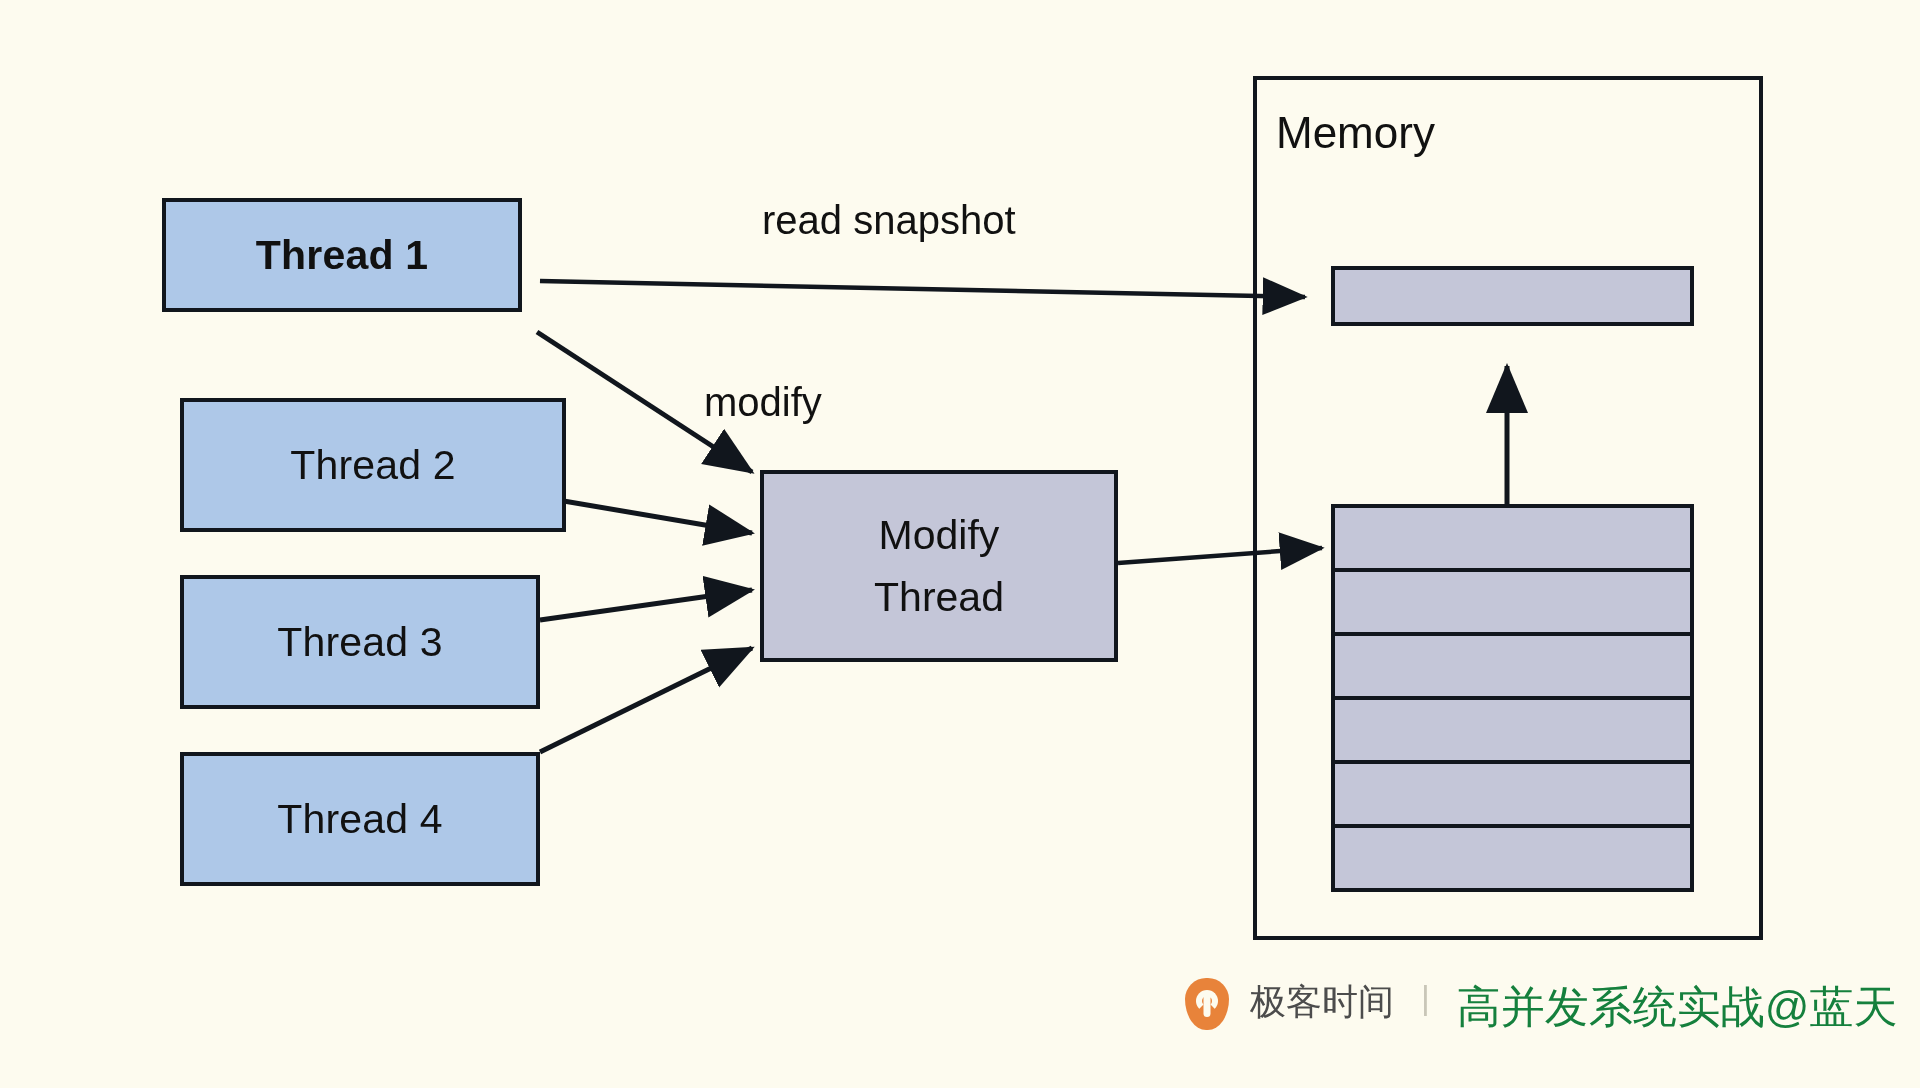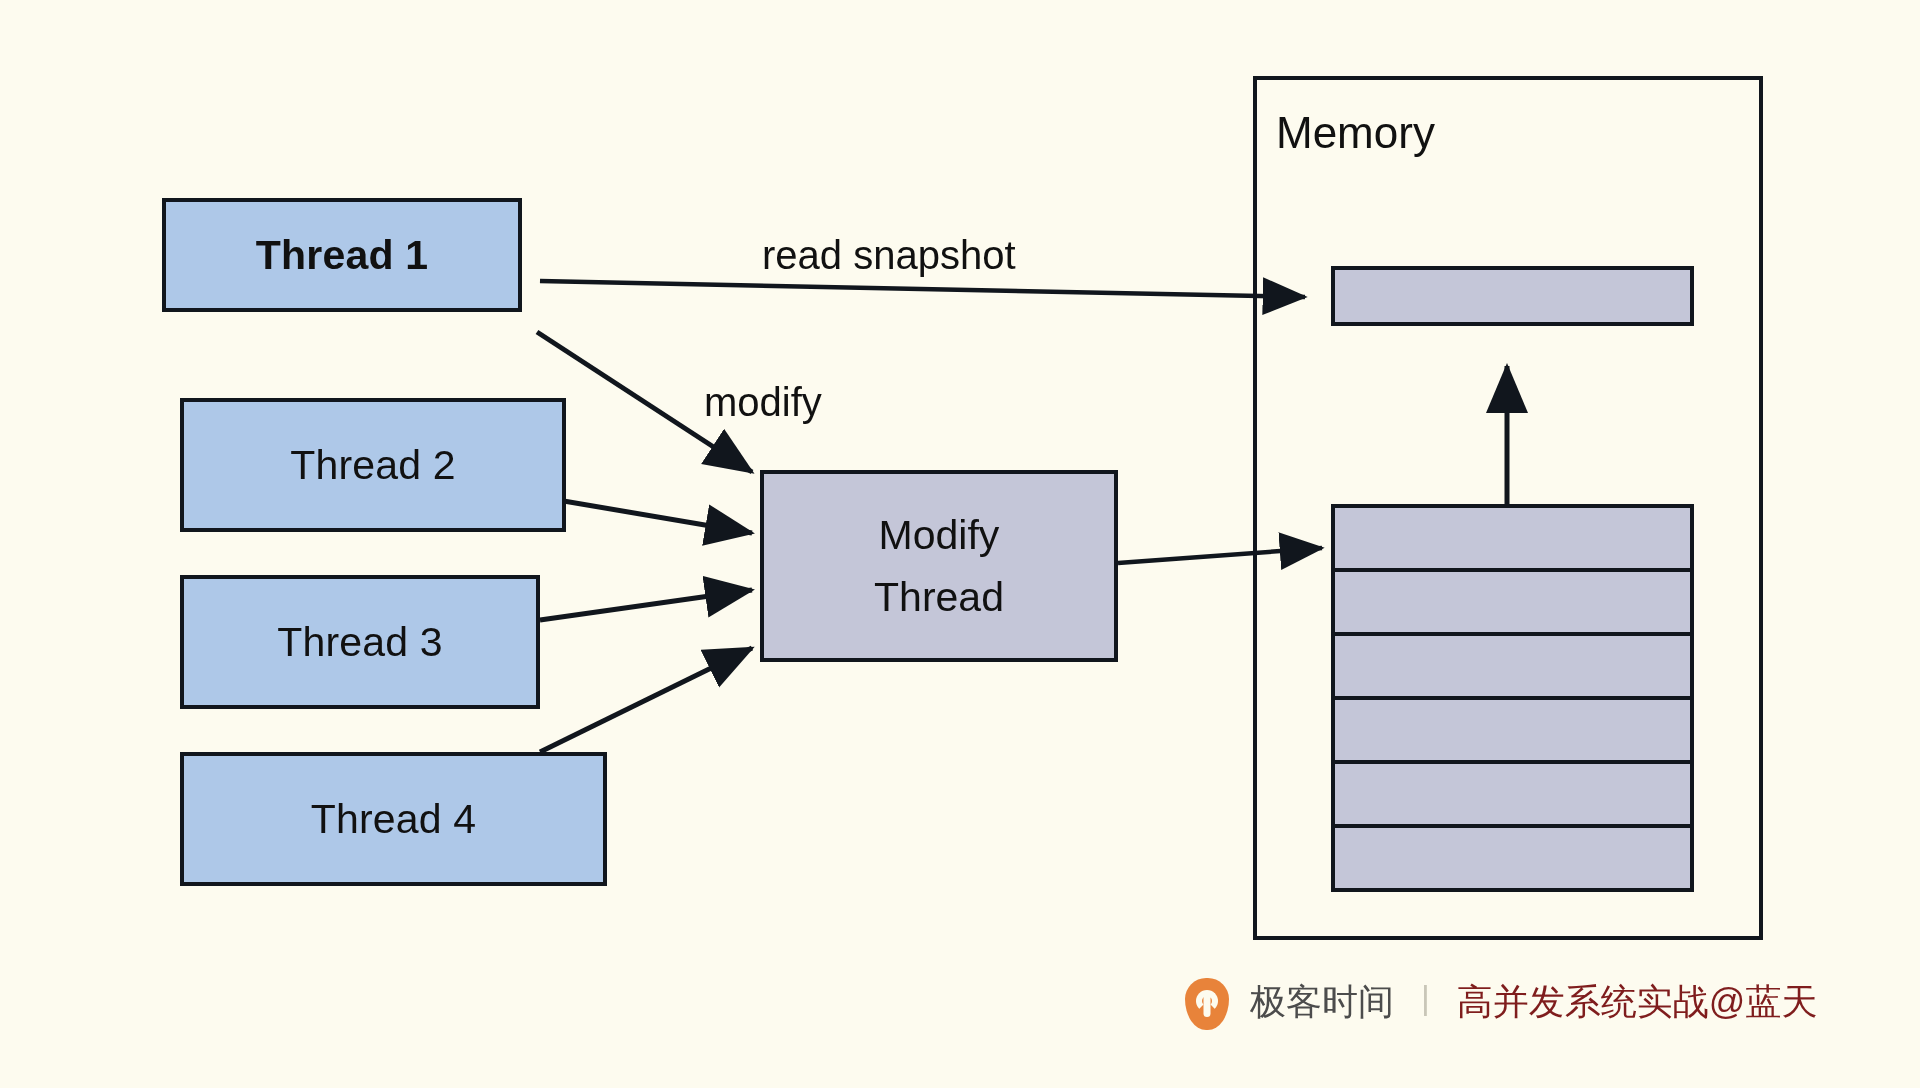--- a/index.html
+++ b/index.html
@@ -124,21 +124,21 @@
     transform: translateX(-50%);
     width: 22px;
     height: 22px;
     border: 6px solid #fdfbef;
     border-radius: 50%;
     border-bottom-color: transparent;
     box-sizing: border-box;
   }
   #watermark .brand { color: #4c4c4c; font-size: 36px; }
   #watermark .divider { color: #c9c6b8; font-size: 34px; padding: 0 6px; }
-  #watermark .course { color: #7f1d1d; font-size: 36px; }
+  #watermark .course { color: #15803d; font-size: 44px; }
 </style>
 </head>
 <body>
 
 <div id="stage">
 
   <svg id="edges" viewBox="0 0 1920 1088" width="1920" height="1088" xmlns="http://www.w3.org/2000/svg">
     <defs>
       <marker id="arrow" markerWidth="11" markerHeight="11" refX="9.4" refY="4.2" orient="auto" markerUnits="strokeWidth">
         <path d="M0,0 L10,4.2 L0,8.4 z" fill="#11161d"></path>
@@ -165,21 +165,21 @@
   </div>
 
   <div class="node thread-box" style="left:180px; top:398px; width:386px; height:134px;">
     <span>Thread 2</span>
   </div>
 
   <div class="node thread-box" style="left:180px; top:575px; width:360px; height:134px;text-align:center;">
     <span>Thread 3</span>
   </div>
 
-  <div class="node thread-box" style="left:180px; top:752px; width:427px; height:134px;">
+  <div class="node thread-box" style="left:180px; top:752px; width:360px; height:134px;">
     <span>Thread 4</span>
   </div>
 
   <div class="node queue-box" style="left:760px; top:470px; width:358px; height:192px;">
     <span>Modify</span>
     <span>Thread</span>
   </div>
 
   <div class="node memory-box" style="left:1253px; top:76px; width:510px; height:864px;">
   </div>
@@ -191,21 +191,21 @@
 
   <div class="map-stack" style="left:1331px; top:504px; width:363px; height:388px;">
     <div class="map-row"></div>
     <div class="map-row"></div>
     <div class="map-row"></div>
     <div class="map-row"></div>
     <div class="map-row"></div>
     <div class="map-row"></div>
   </div>
 
-  <div class="label" style="left:762px; top:198px;margin-top:35px;">read snapshot</div>
+  <div class="label" style="left:762px; top:198px;">read snapshot</div>
 
   <div class="label" style="left:704px; top:380px;">modify</div>
 
   <div id="watermark">
     <span class="logo-mark">
       <span class="pin"></span>
     </span>
     <span class="brand">极客时间</span>
     <span class="divider">|</span>
     <span class="course">高并发系统实战@蓝天</span>

